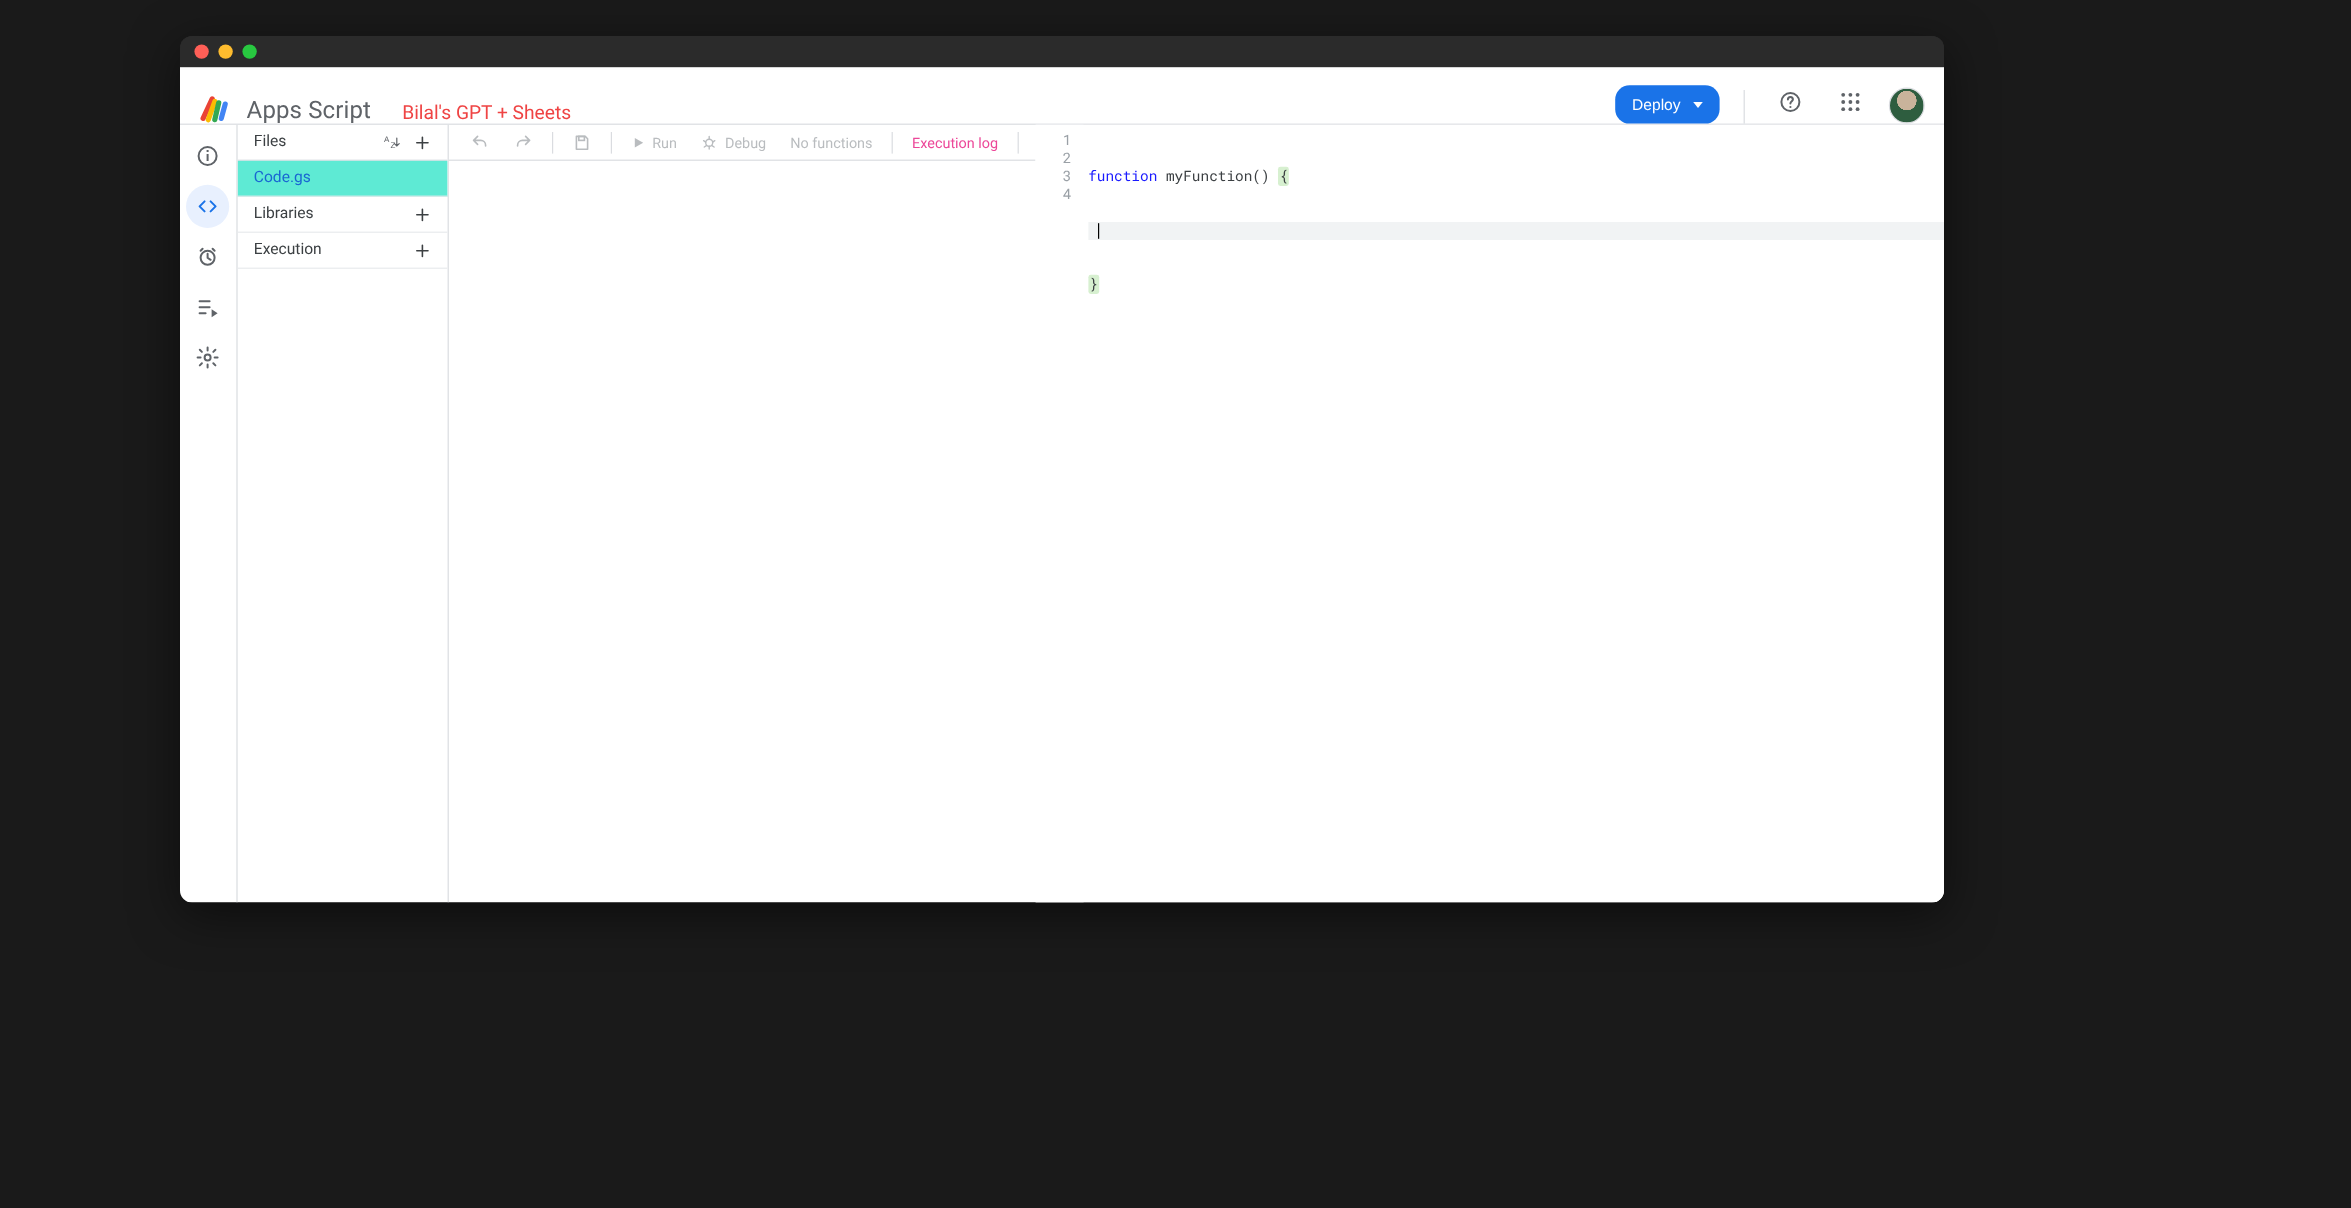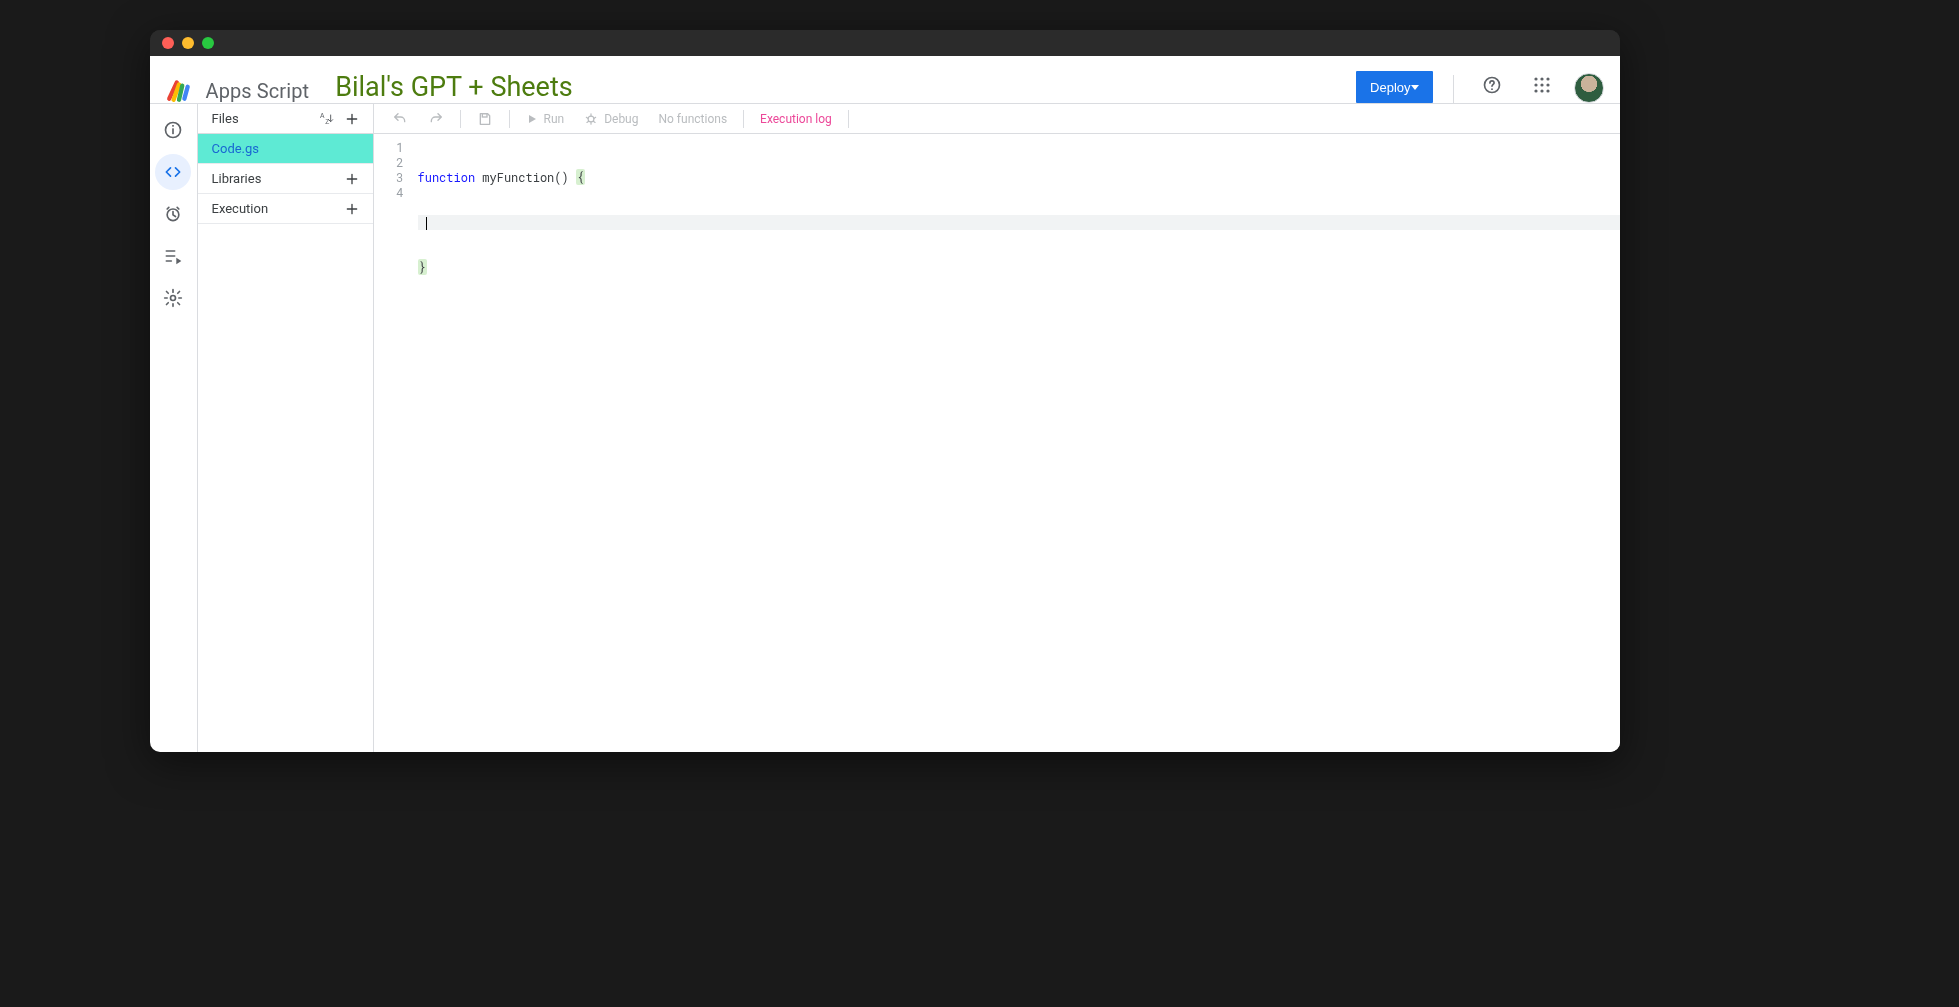--- a/index.html
+++ b/index.html
@@ -68,35 +68,35 @@
     width: 26px; height: 26px;
     position: relative;
   }
   .logo svg { width: 100%; height: 100%; }
   .product-name {
     font-size: 20px;
     color: #5f6368;
     letter-spacing: .1px;
   }
   .project-title {
-    font-size: 27px;
-    color: #4d7c0f;
+    font-size: 16px;
+    color: #ef4444;
     margin-left: 12px;
   }
   .header-spacer { flex: 1; }
   .deploy-btn {
     background: #1a73e8;
     color: #fff;
     border: none;
-    border-radius: 1px;
+    border-radius: 12px;
     height: 32px;
     padding: 0 14px;
     display: flex;
     align-items: center;
-    gap: 0;
+    gap: 10px;
     font-size: 13px;
     font-weight: 500;
     cursor: pointer;
   }
   .deploy-btn .caret {
     width: 0; height: 0;
     border-left: 4px solid transparent;
     border-right: 4px solid transparent;
     border-top: 5px solid #fff;
   }
@@ -182,21 +182,21 @@
   .panel-item.file-active {
     background: #5eead4;
     color: #1967d2;
   }
   .panel-item .spacer { flex: 1; }
 
   
   .editor-area {
     flex: 1;
     display: flex;
-    flex-direction: column;
+    flex-direction: row;
     min-width: 0;
   }
   .editor-toolbar {
     height: 30px;
     border-bottom: 1px solid #dadce0;
     display: flex;
     align-items: center;
     padding: 0 10px;
     gap: 4px;
     font-size: 12px;

